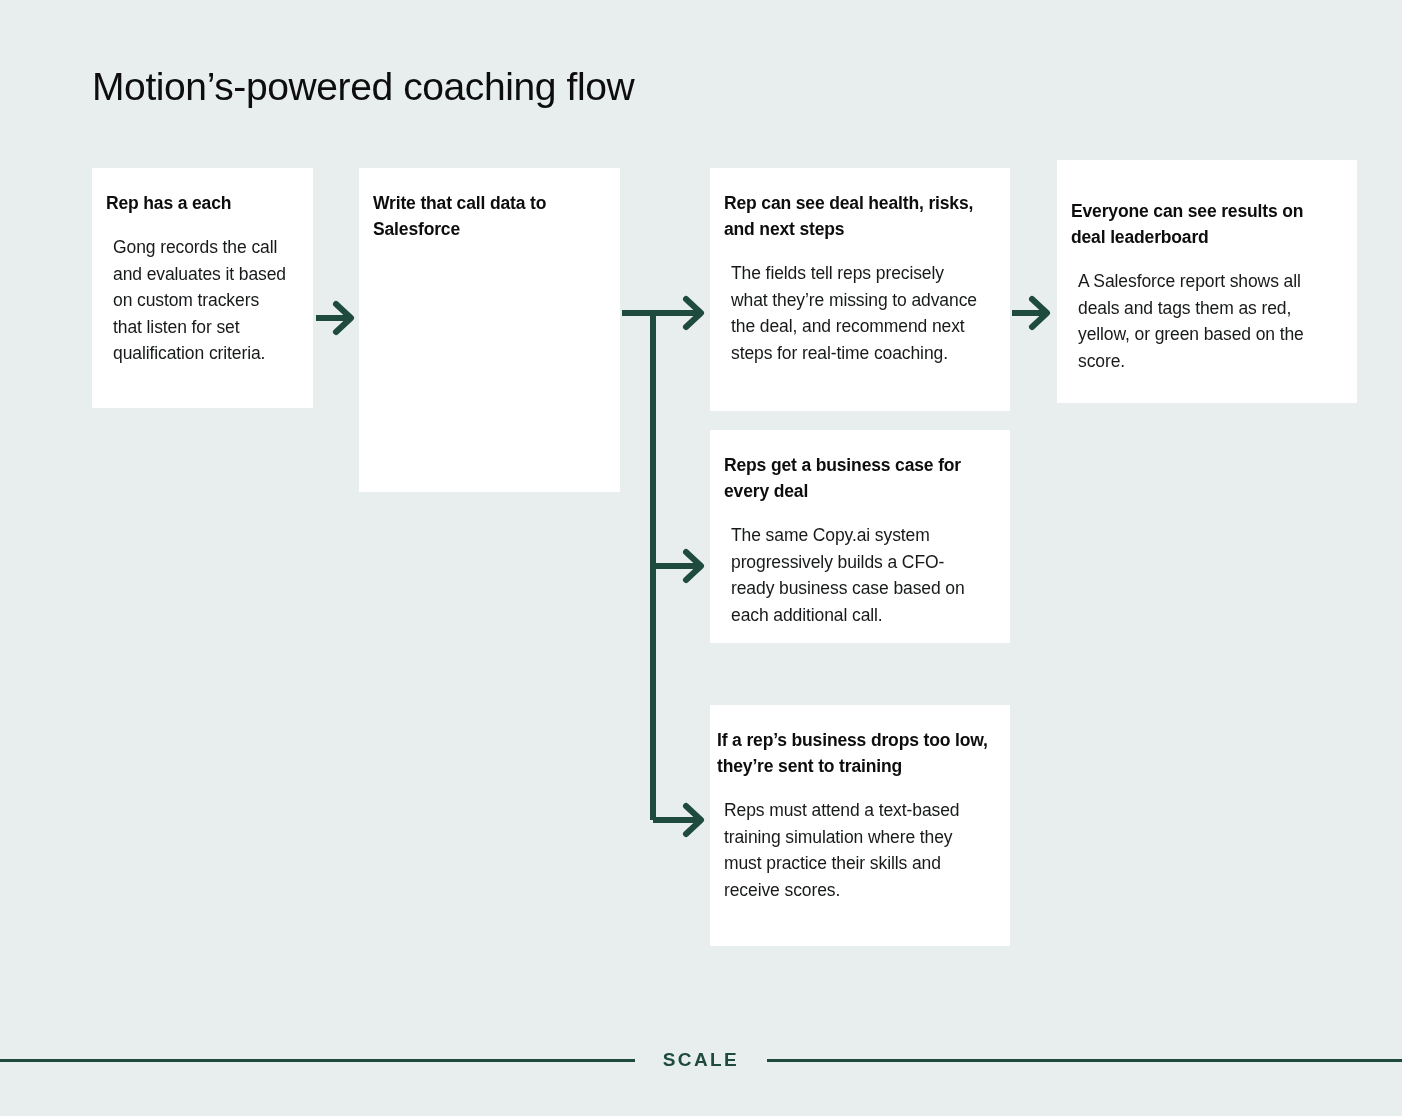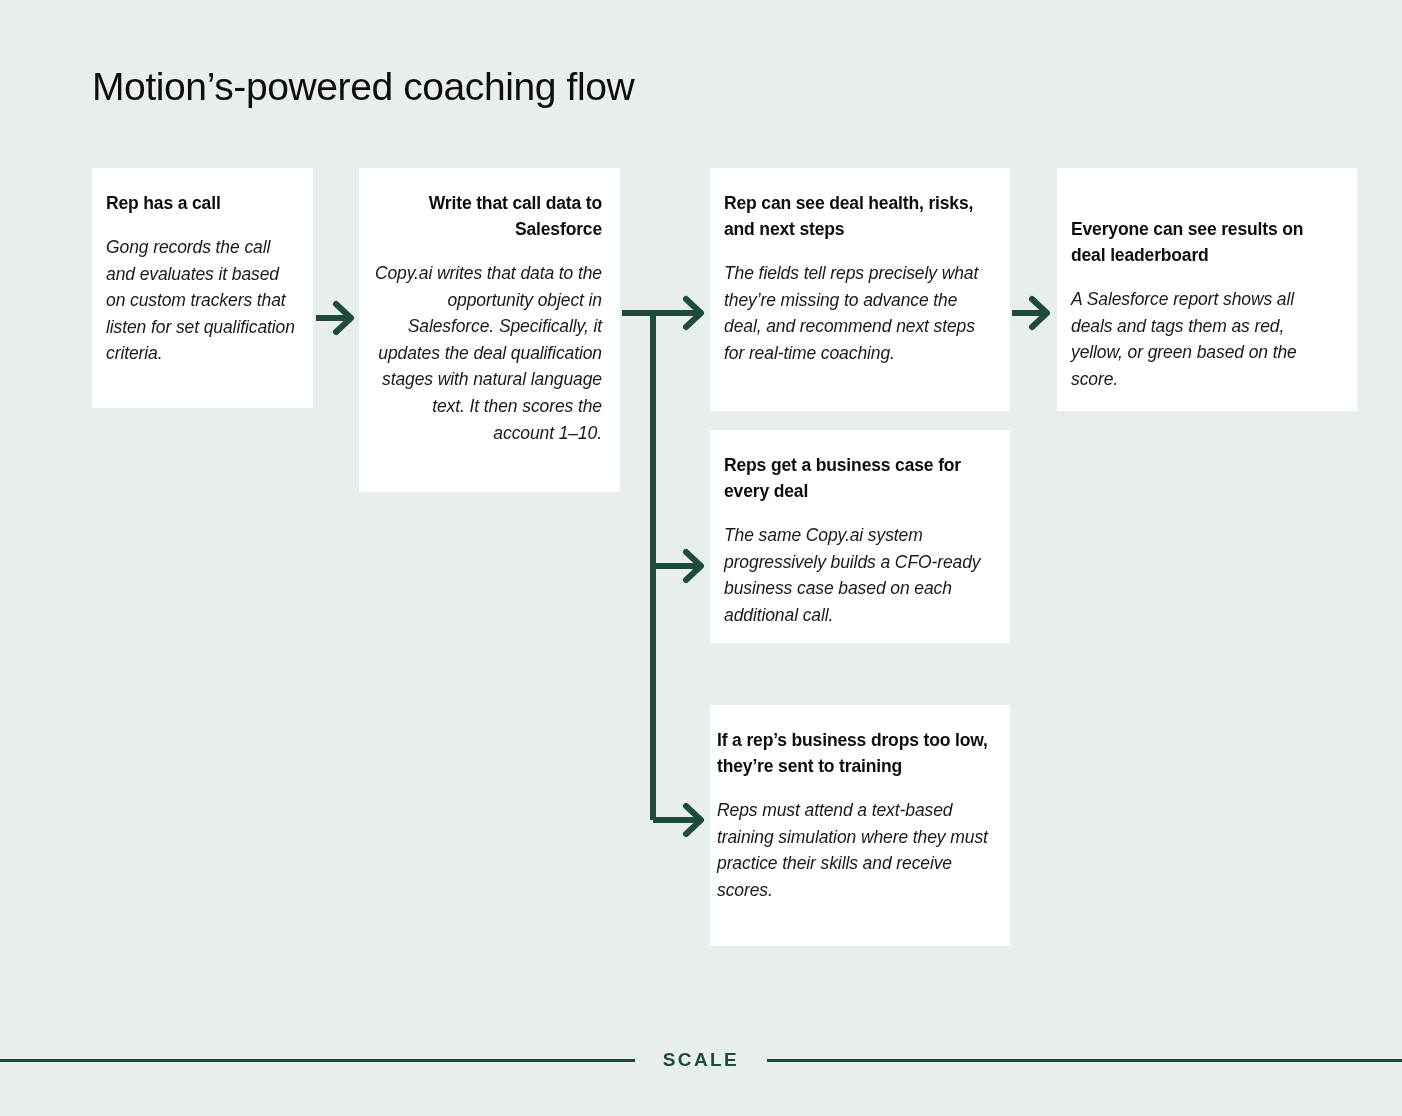--- a/index.html
+++ b/index.html
@@ -48,29 +48,28 @@
     letter-spacing: -0.15px;
     color: #0d0d0d;
     margin: 0 0 18px 0;
   }
   .card-body {
     font-size: 17.5px;
     line-height: 26.6px;
     font-weight: 400;
     letter-spacing: -0.1px;
     color: #17191a;
-    margin: 0;
-    font-style: italic;
+    margin: 7px;
   }
 
   
   #card-1 { left: 92px;   top: 168px; width: 221px;  height: 240px; }
-  #card-2 { left: 359px;  top: 168px; width: 261px;  height: 324px; text-align: right; }
+  #card-2 { left: 359px;  top: 168px; width: 261px;  height: 324px; }
   #card-3 { left: 710px;  top: 168px; width: 300px;  height: 243px; }
-  #card-4 { left: 1057px; top: 168px; width: 300px;  height: 243px; padding-top: 48px; }
+  #card-4 { left: 1057px; top: 160px; width: 300px;  height: 243px; padding-top: 38px; }
   #card-5 { left: 710px;  top: 430px; width: 300px;  height: 213px; }
   #card-6 { left: 710px;  top: 705px; width: 300px;  height: 241px; padding-left: 7px; }
 
   
   #connectors {
     position: absolute;
     left: 0;
     top: 0;
     width: 1402px;
     height: 1116px;
@@ -136,27 +135,26 @@
       </g>
 
       <g>
         <line x1="1012" y1="313" x2="1044" y2="313"></line>
         <polyline points="1032,299 1047,313 1032,327" stroke-linecap="round" stroke-linejoin="round"></polyline>
       </g>
     </g>
   </svg>
 
   <div class="card" id="card-1">
-    <p class="card-title">Rep has a call</p>
+    <p class="card-title">Rep has a each</p>
     <p class="card-body">Gong records the call and evaluates it based on custom trackers that listen for set qualification criteria.</p>
   </div>
 
   <div class="card" id="card-2">
     <p class="card-title">Write that call data to Salesforce</p>
-    <p class="card-body">Copy.ai writes that data to the opportunity object in Salesforce. Specifically, it updates the deal qualification stages with natural language text. It then scores the account 1–10.</p>
   </div>
 
   <div class="card" id="card-3">
     <p class="card-title">Rep can see deal health, risks, and next steps</p>
     <p class="card-body">The fields tell reps precisely what they’re missing to advance the deal, and recommend next steps for real-time coaching.</p>
   </div>
 
   <div class="card" id="card-4">
     <p class="card-title">Everyone can see results on deal leaderboard</p>
     <p class="card-body">A Salesforce report shows all deals and tags them as red, yellow, or green based on the score.</p>

